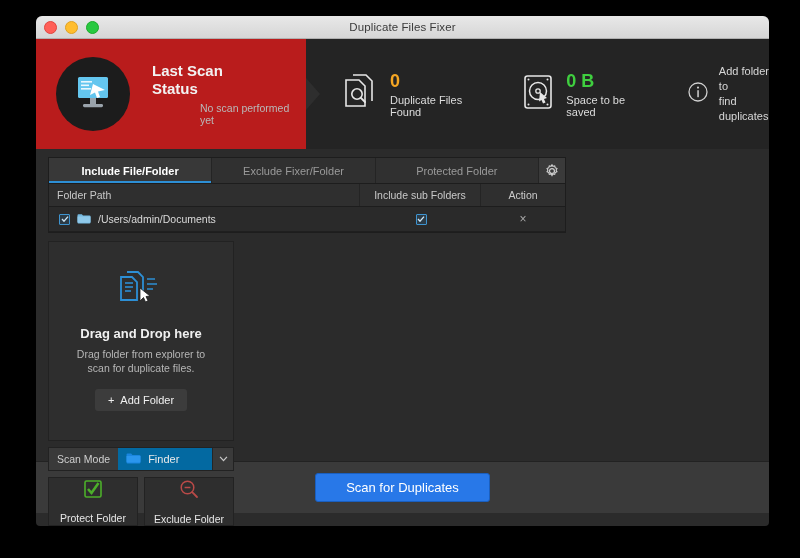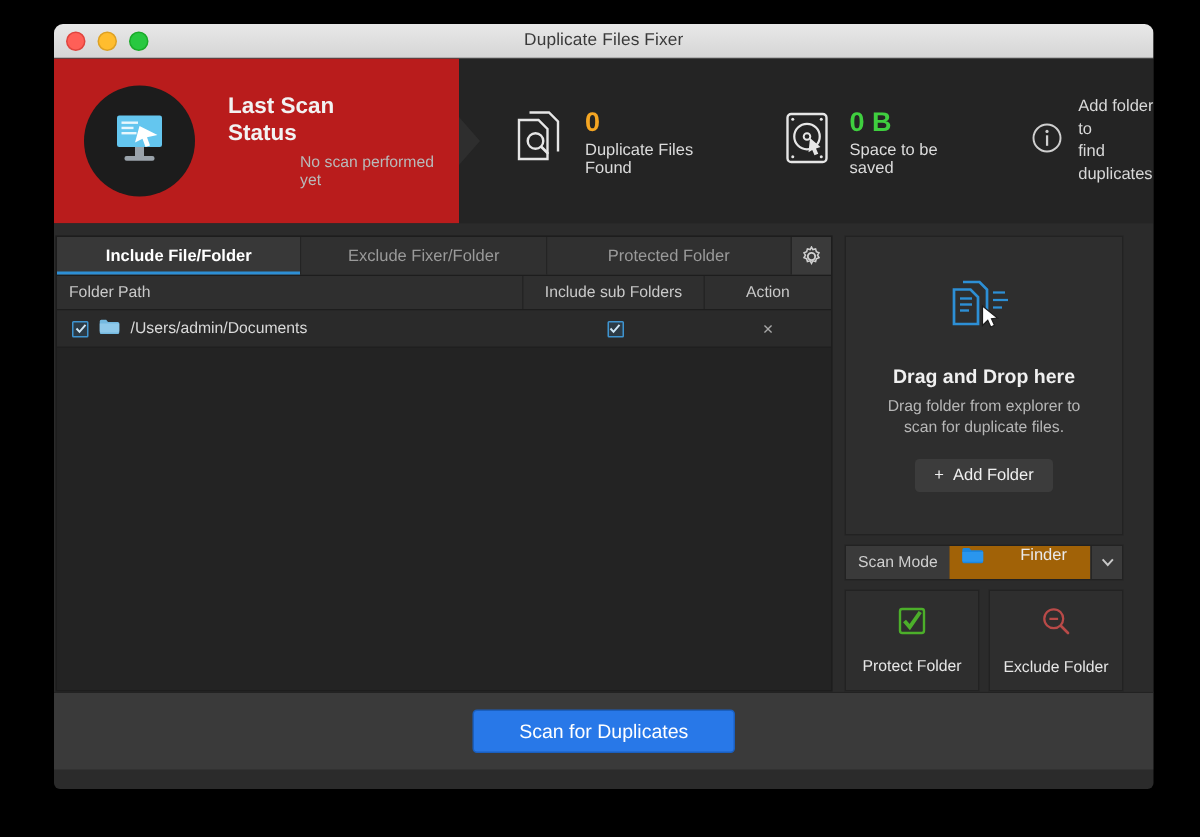--- a/index.html
+++ b/index.html
@@ -100,23 +100,24 @@
 
   #hint { display: flex; align-items: center; gap: 10px; }
   #hint-text { font-size: 11px; color: #d8d8d8; line-height: 15px; }
 
   
   #body {
     position: relative;
     height: 312px;
     background: #2b2b2b;
     display: flex;
-    padding: 8px 8px 0 1px;
+    padding: 8px 8px 0 12px;
     box-sizing: border-box;
     gap: 8px;
+    flex-direction: column;
   }
 
   
   #list-panel {
     width: 518px;
     display: flex; flex-direction: column;
     background: #262626;
     border: 1px solid #1d1d1d;
     box-sizing: border-box;
   }
@@ -214,25 +215,25 @@
     box-sizing: border-box;
   }
   #scanmode-label {
     background: #3a3a3a; color: #cfcfcf;
     font-size: 10.5px;
     display: flex; align-items: center;
     padding: 0 8px;
   }
   #scanmode-select {
     flex: 1;
-    display: flex; 
-    gap: 24px;
+    display: flex; align-items: center;
+    gap: 7px;
     padding-left: 8px;
     font-size: 11px; color: #eaeaea;
-    background: #a16207;
+    background: #0369a1;
   }
   #scanmode-caret {
     width: 20px;
     display: flex; align-items: center; justify-content: center;
     background: #3a3a3a;
     border-left: 1px solid #262626;
     color: #c8c8c8; font-size: 9px;
   }
 
   #action-btns { display: flex; gap: 6px; flex: 1; }

